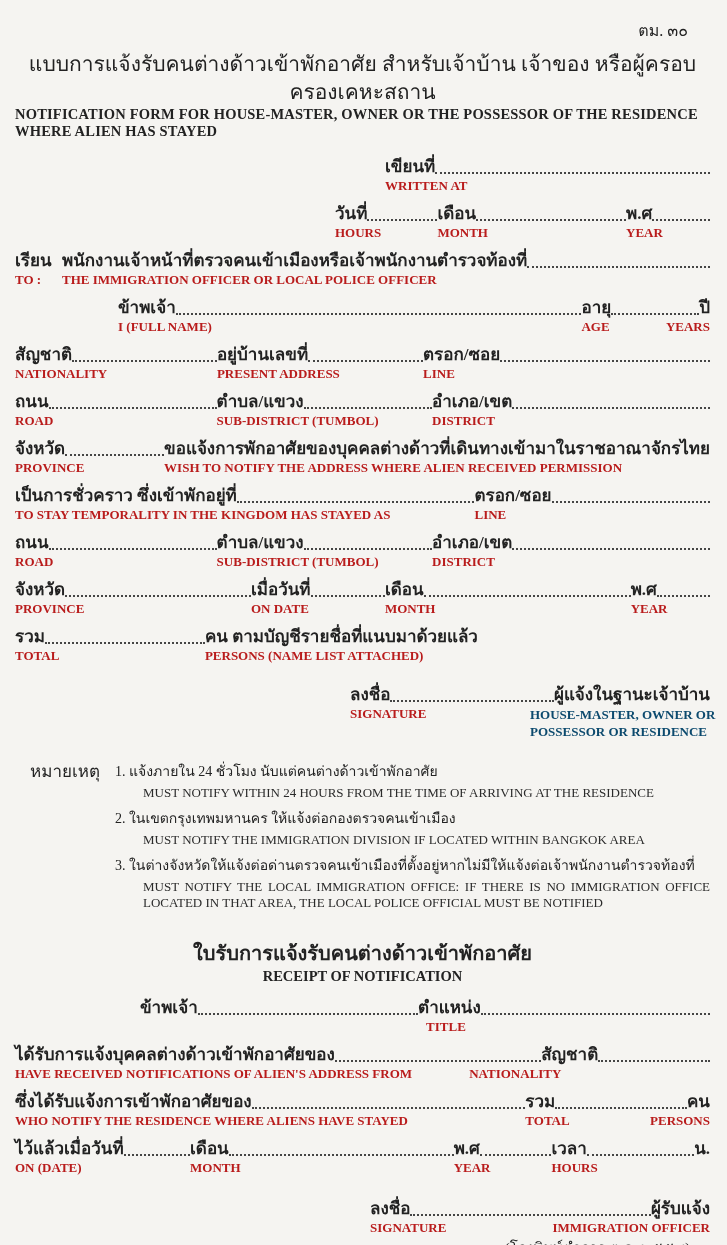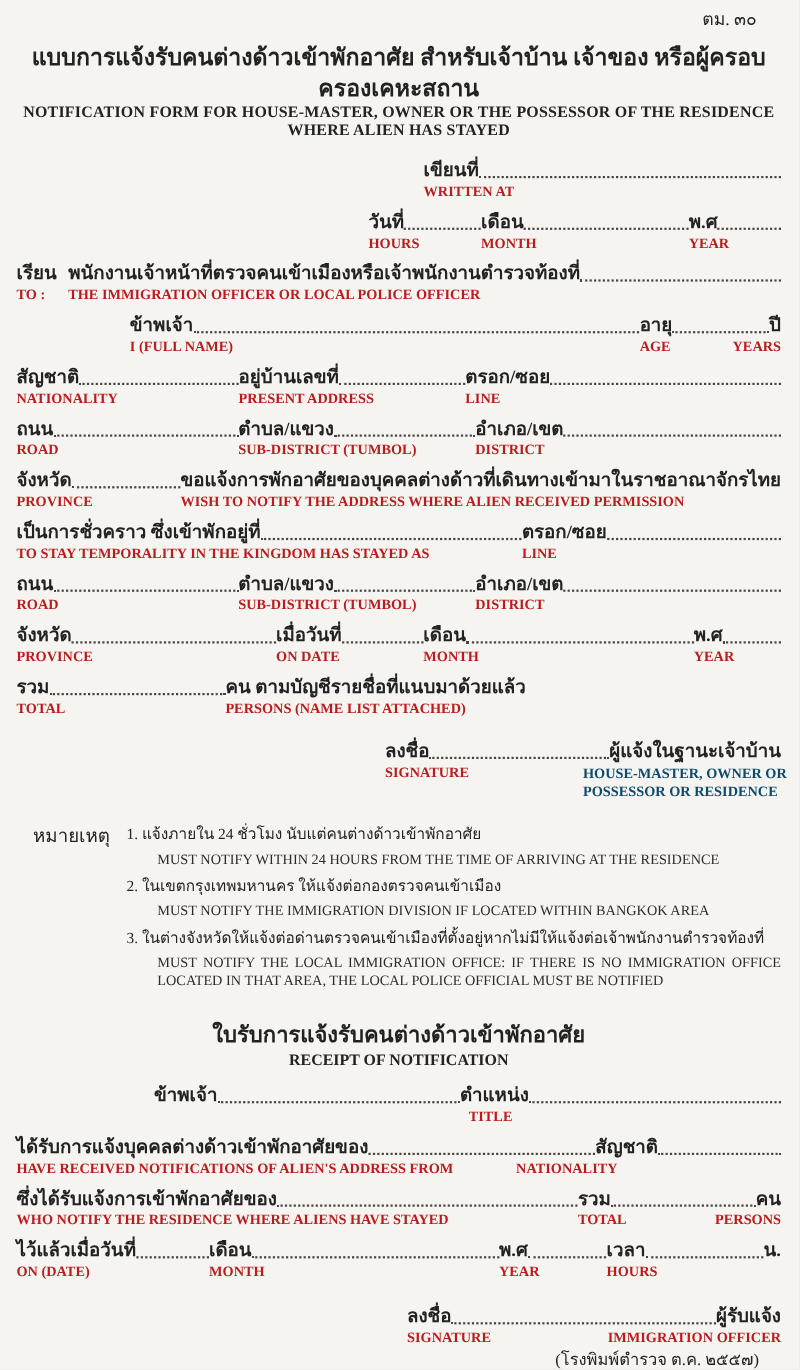--- a/index.html
+++ b/index.html
@@ -4,26 +4,26 @@
 <style>
   * { box-sizing: border-box; margin: 0; padding: 0; }
   html,body { background:#e9e7e3; }
   .page {
     position: relative;
     width: 727px; height: 1245px;
     margin: 0 auto;
     background: #f5f4f1;
     color: #222;
     font-family: "Liberation Serif", "DejaVu Serif", serif;
-    padding: 8px 17px 0 15px;
+    padding: 20px 17px 0 15px;
     overflow: hidden;
   }
   .form-code { text-align: right; padding-right: 22px; font-size: 16px; line-height: 22px; }
-  .title-th { text-align: center; font-size: 21px; font-weight: bold; margin-top: 8px; line-height: 28px; }
-  .title-en { text-align: center; font-size: 14.5px; font-weight: bold; line-height: 17px; letter-spacing: .2px; }
+  .title-th { text-align: center; font-size: 21px; font-weight: normal; margin-top: 8px; line-height: 28px; }
+  .title-en { font-size: 14.5px; font-weight: bold; line-height: 17px; letter-spacing: .2px; }
 
   .fr { display: flex; align-items: flex-end; height: 22px; margin-bottom: 25px; position: relative; font-weight: bold; }
   .seg { position: relative; white-space: nowrap; }
   .th { font-size: 17px; line-height: 22px; white-space: nowrap; }
   .en { position: absolute; top: 22px; left: 0; font-size: 13px; line-height: 16px; white-space: nowrap; color:#b91c1c; }
   .enr { left: auto; right: 0; }
   .en-block { position: absolute; top: 22px; right: 0; width: 180px; font-size: 13px; line-height: 17px; color:#0c4a6e; }
   .dots { border-bottom: 2px dotted #454545; margin-bottom: 4px; height: 0; }
 
   .notes { display: flex; margin-top: 55px; }

